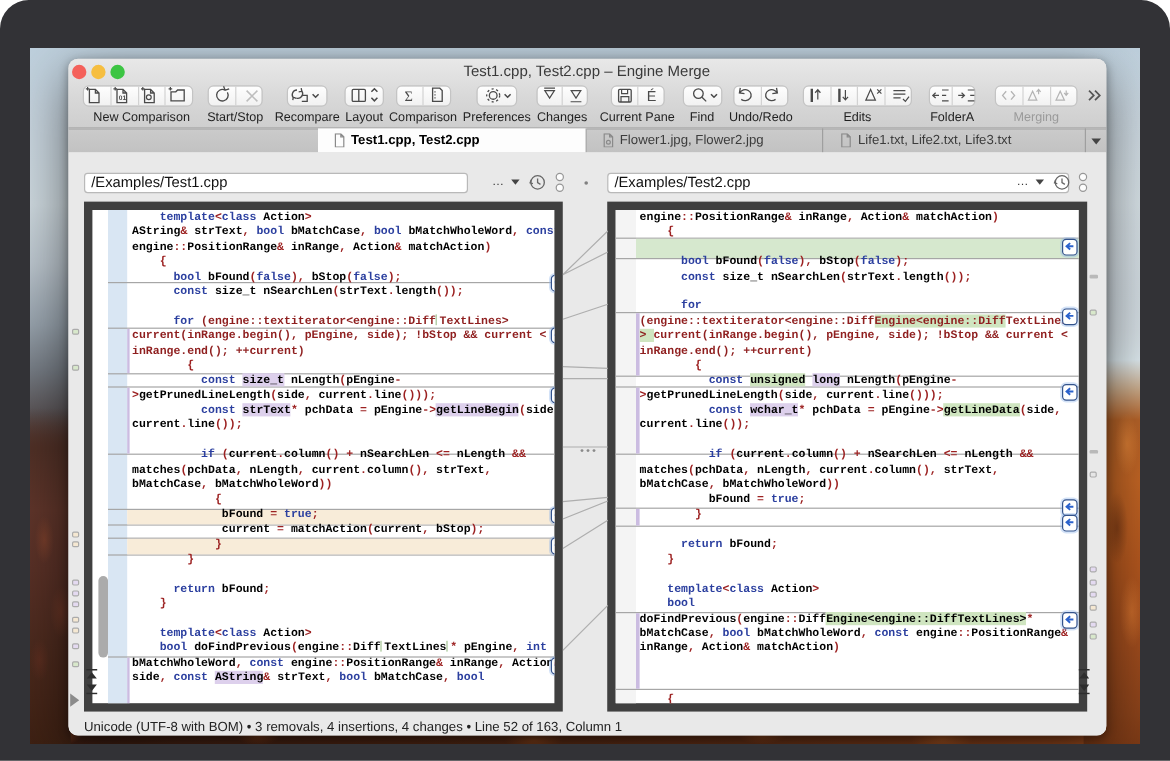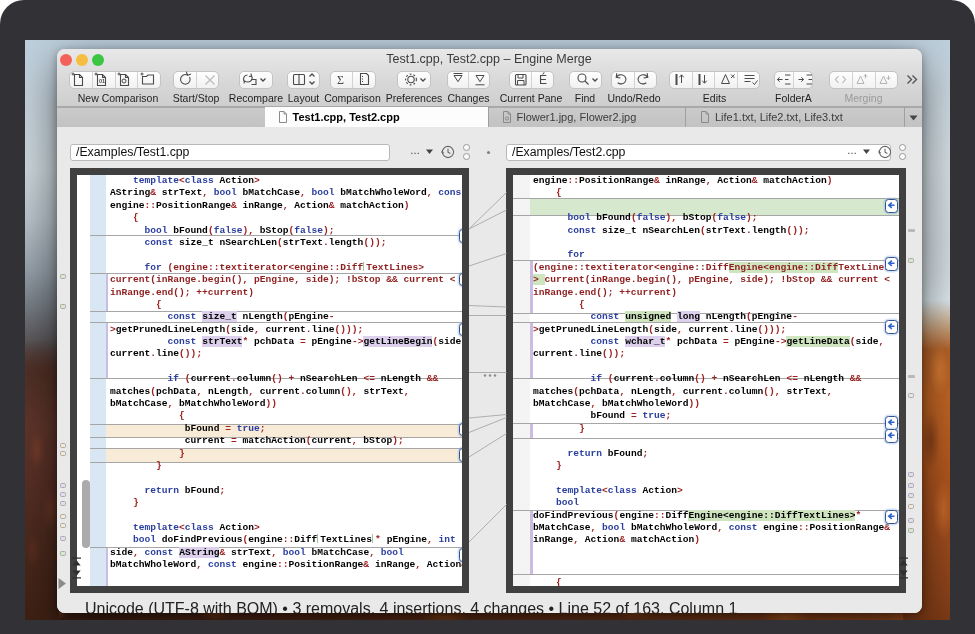--- a/index.html
+++ b/index.html
@@ -51,21 +51,21 @@
 .hl{background:#ddd0ec}
 .hg{background:#cfe5c0}
 .gap{display:inline-block;width:3px;height:9px;border-left:1px solid #a4c494;vertical-align:-1px}
 .blk{position:absolute;border-top:1px solid #a6a6a6;border-bottom:1px solid #a6a6a6}
 .sep{position:absolute;height:1px;background:#a6a6a6}
 .abtn{position:absolute;width:13.5px;height:13.5px;background:#fff;border:1.5px solid #33538c;border-radius:3.5px;box-shadow:0 0 0 1.5px rgba(140,180,235,.38)}
 .abtn svg{display:block}
 .mk{position:absolute;width:6px;height:5px;border:1px solid #ababab;border-radius:1.5px}
 .mgreen{background:#d8e8cb}.mpurp{background:#e4daf1}.mtan{background:#f5e8d2}.mgray{background:#e6e6e6}
 .dash{position:absolute;width:7px;height:3px;background:#b9b9b9;border-radius:1px}
-#status{position:absolute;left:28px;top:473px;font-size:16px;color:#222}
+#status{position:absolute;left:13px;top:473px;font-size:11px;color:#222}
 .circ{position:absolute;width:7px;height:7px;border:1.2px solid #979797;border-radius:50%;background:#fdfdfd}
 </style></head>
 <body>
 <div id="bezel"></div>
 <div id="screen">
  <div id="rockB"></div>
  <div id="rockR"></div>
  <div id="rockL"></div>
  <div id="win">
   <div id="hdr">
@@ -303,22 +303,22 @@
 <div>             bFound <span class="o">=</span> <span class="k">true</span><span class="o">;</span></div>
 <div>             current <span class="o">=</span> matchAction<span class="o">(</span>current<span class="o">,</span> bStop<span class="o">);</span></div>
 <div>            <span class="o">}</span></div>
 <div>        <span class="o">}</span></div>
 <div></div>
 <div>      <span class="k">return</span> bFound<span class="o">;</span></div>
 <div>    <span class="o">}</span></div>
 <div></div>
 <div>    <span class="k">template</span><span class="o">&lt;</span><span class="k">class</span> Action<span class="o">&gt;</span></div>
 <div>    <span class="k">bool</span> doFindPrevious<span class="o">(</span>engine<span class="o">::</span>Diff<span class="gap"></span>TextLines<span class="gap"></span><span class="o">*</span> pEngine<span class="o">,</span> <span class="k">int</span></div>
+<div>bMatchWholeWord<span class="o">,</span> <span class="k">const</span> engine<span class="o">::</span>PositionRange<span class="o">&amp;</span> inRange<span class="o">,</span> Action<span class="o">&amp;</span></div>
 <div>side<span class="o">,</span> <span class="k">const</span> <span class="hl">AString</span><span class="o">&amp;</span> strText<span class="o">,</span> <span class="k">bool</span> bMatchCase<span class="o">,</span> <span class="k">bool</span></div>
-<div>bMatchWholeWord<span class="o">,</span> <span class="k">const</span> engine<span class="o">::</span>PositionRange<span class="o">&amp;</span> inRange<span class="o">,</span> Action<span class="o">&amp;</span></div>
       </div>
       <div class="abtn" style="left:382px;top:54.75px">
             <svg width="10.5" height="10.5" viewBox="0 0 10.5 10.5">
               <path d="M2 5.25 h4.5 M4.7 2.6 l3 2.65 -3 2.65" stroke="#2b62cc" stroke-width="1.6" fill="none"></path>
             </svg>
           </div>
       <div class="abtn" style="left:382px;top:98.25px">
             <svg width="10.5" height="10.5" viewBox="0 0 10.5 10.5">
               <path d="M2 5.25 h4.5 M4.7 2.6 l3 2.65 -3 2.65" stroke="#2b62cc" stroke-width="1.6" fill="none"></path>
             </svg>

